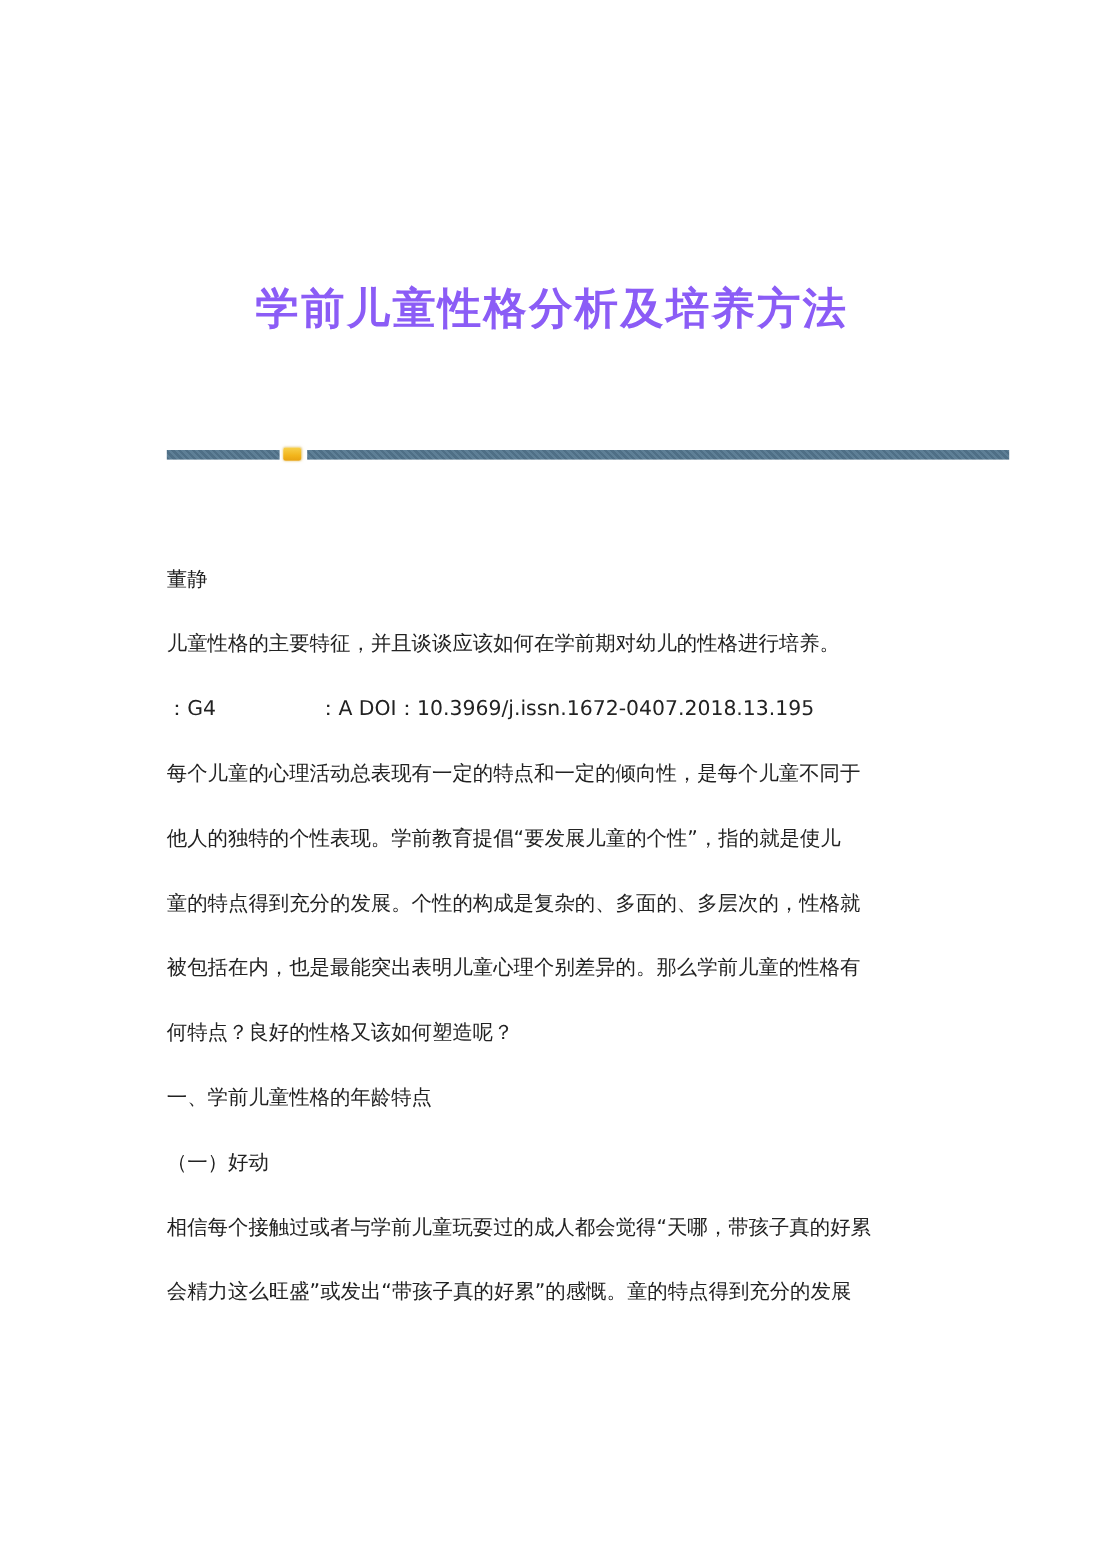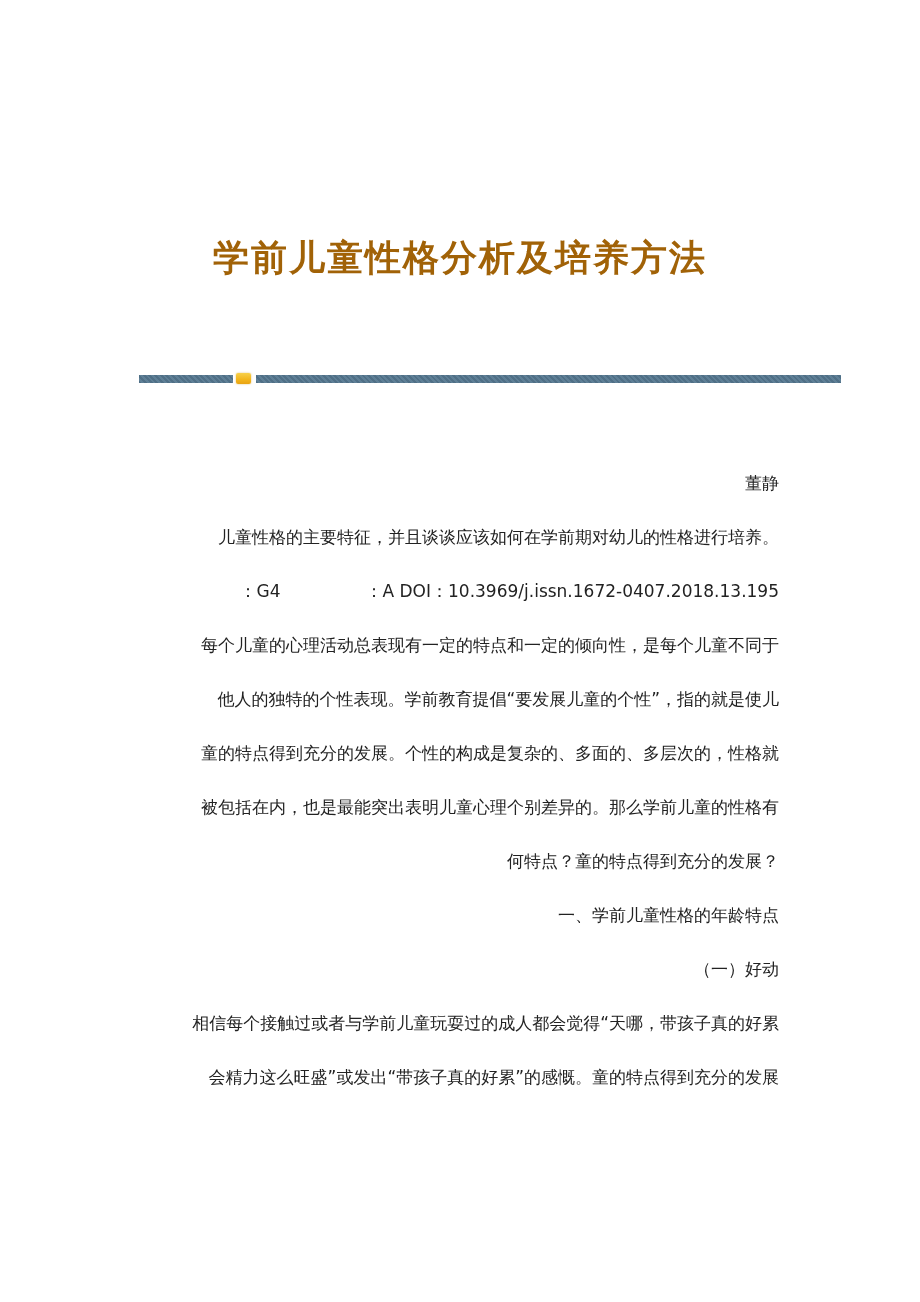--- a/index.html
+++ b/index.html
@@ -17,21 +17,21 @@
     .page-title {
       position: absolute;
       left: 0;
       top: 212px;
       width: 920px;
       text-align: center;
       font-family: "DejaVu Serif", "Liberation Serif", serif;
       font-size: 36px;
       font-weight: bold;
       letter-spacing: 2px;
-      color: #a16207;
+      color: #8b5cf6;
       line-height: 1.2;
     }
     .divider {
       position: absolute;
       top: 375px;
       left: 139px;
       width: 702px;
       height: 8px;
     }
     .divider .bar-left {
@@ -61,21 +61,20 @@
       background: repeating-linear-gradient(45deg, #4f6f86 0px, #4f6f86 2px, #5e7f96 2px, #5e7f96 4px);
     }
     .content {
       position: absolute;
       left: 139px;
       top: 466px;
       width: 640px;
       font-family: "DejaVu Sans", "Liberation Sans", sans-serif;
       font-size: 17px;
       color: #222222;
-      text-align: right;
     }
     .line {
       height: 34px;
       line-height: 34px;
       white-space: nowrap;
       margin-bottom: 20px;
     }
     .para .line {
       margin-bottom: 20px;
     }
@@ -114,21 +113,21 @@
 
   <div class="line">
     <span>：G4</span><span class="gap-md"></span><span>：A</span> <span>DOI：10.3969/j.issn.1672-0407.2018.13.195</span>
   </div>
 
   <div class="para">
     <div class="line">每个儿童的心理活动总表现有一定的特点和一定的倾向性，是每个儿童不同于</div>
     <div class="line">他人的独特的个性表现。学前教育提倡“要发展儿童的个性”，指的就是使儿</div>
     <div class="line">童的特点得到充分的发展。个性的构成是复杂的、多面的、多层次的，性格就</div>
     <div class="line">被包括在内，也是最能突出表明儿童心理个别差异的。那么学前儿童的性格有</div>
-    <div class="line">何特点？童的特点得到充分的发展？</div>
+    <div class="line">何特点？良好的性格又该如何塑造呢？</div>
   </div>
 
   <div class="line">一、学前儿童性格的年龄特点</div>
 
   <div class="line">（一）好动</div>
 
   <div class="para">
     <div class="line">相信每个接触过或者与学前儿童玩耍过的成人都会觉得“天哪，带孩子真的好累</div>
     <div class="line">会精力这么旺盛”或发出“带孩子真的好累”的感慨。童的特点得到充分的发展</div>
   </div>

